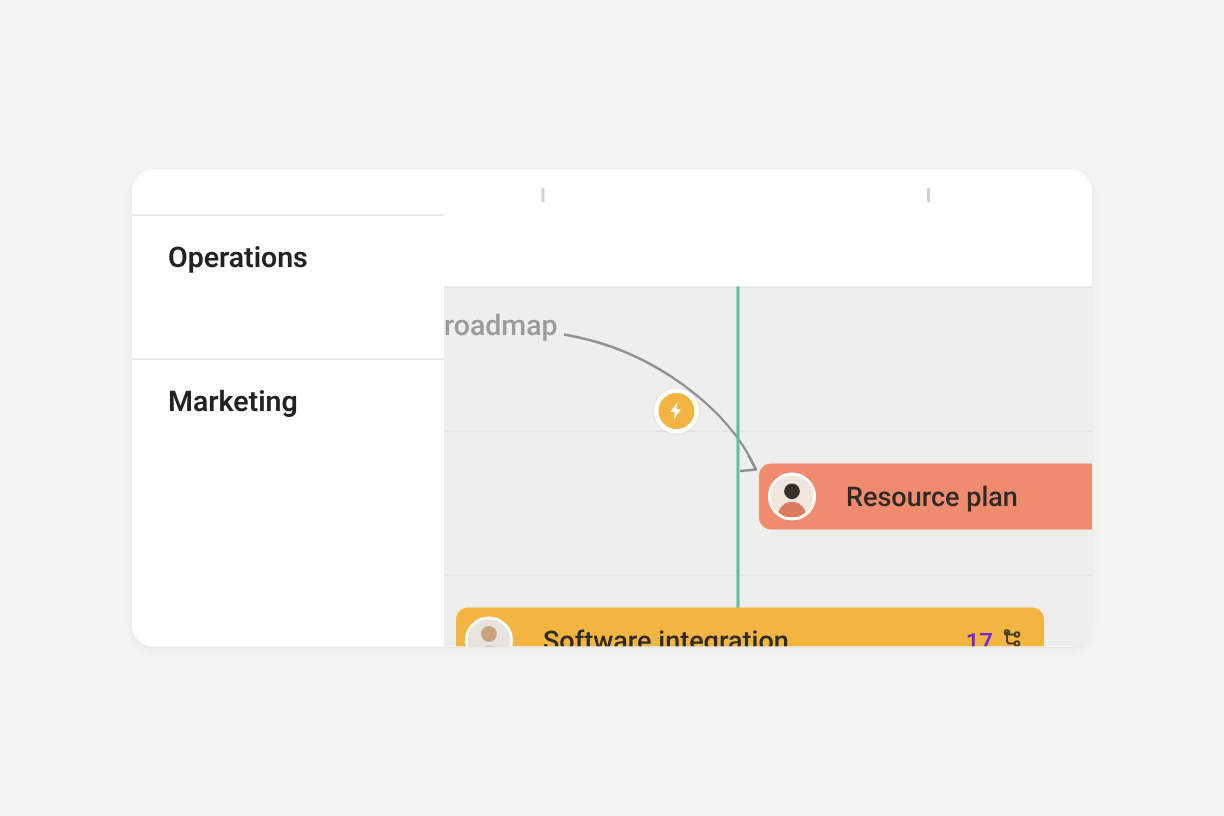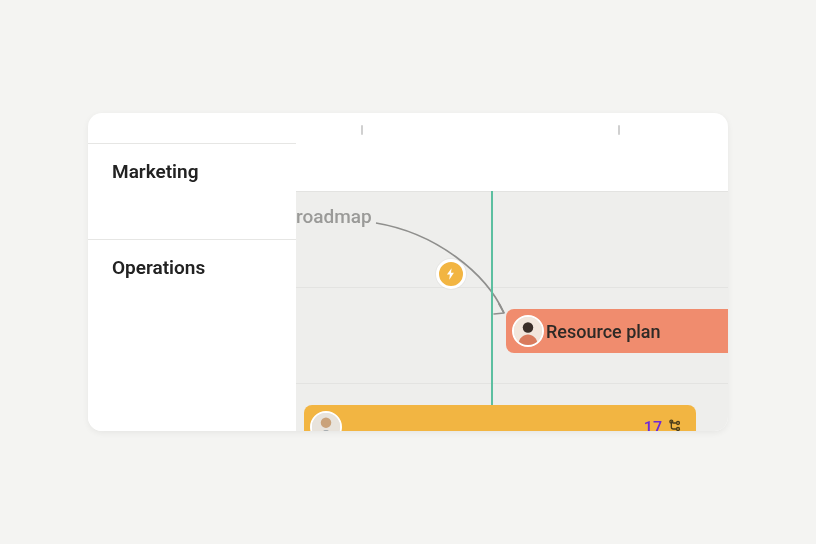--- a/index.html
+++ b/index.html
@@ -97,21 +97,21 @@
     z-index: 2;
   }
   .bolt-badge svg { width: 14px; height: 14px; }
   .task-bar {
     position: absolute;
     height: 44px;
     border-radius: 8px;
     display: flex;
     align-items: center;
     padding: 0 12px 0 6px;
-    gap: 2px;
+    gap: 20px;
     font-size: 18px;
     font-weight: 500;
     color: #2e2a26;
     z-index: 2;
     cursor: pointer;
   }
   .task-bar.orange { background: #f08c6e; }
   .task-bar.yellow { background: #f2b542; }
   .avatar {
     width: 32px; height: 32px;
@@ -139,22 +139,22 @@
 <div class="card">
 
   <div class="header-tick-row">
     <span class="tick" style="left:273px"></span>
     <span class="tick" style="left:530px"></span>
   </div>
 
   <div class="body">
 
     <div class="labels-col">
+      <div class="label-cell">Operations</div>
       <div class="label-cell">Marketing</div>
-      <div class="label-cell">Operations</div>
     </div>
 
     <div class="timeline-col">
 
       <div class="row-line" style="top:0px"></div>
       <div class="row-line" style="top:96px"></div>
       <div class="row-line" style="top:192px"></div>
 
       <div class="today-line" style="left:195px"></div>
 
@@ -183,20 +183,21 @@
       </div>
 
       <div class="task-bar yellow" style="left:8px; top:214px; width:392px">
         <span class="avatar">
           <svg viewBox="0 0 32 32">
               <rect width="32" height="32" fill="#e8e3dc"></rect>
               <circle cx="16" cy="11" r="6" fill="#caa27a"></circle>
               <path d="M5 32 c0-8 6-12 11-12 s11 4 11 12 z" fill="#6b7a86"></path>
             </svg>
         </span>
+        <span class="task-title">Software integration</span>
         <span class="task-count">
           <span>17</span>
           <svg class="subtask-icon" viewBox="0 0 24 24">
             <path d="M5 4 v8 a3 3 0 0 0 3 3 h4" fill="none" stroke="#4a3d1a" stroke-width="2" stroke-linecap="round"></path>
             <circle cx="5" cy="4" r="2.2" fill="none" stroke="#4a3d1a" stroke-width="2"></circle>
             <circle cx="15" cy="15" r="2.2" fill="none" stroke="#4a3d1a" stroke-width="2"></circle>
             <circle cx="15" cy="6" r="2.2" fill="none" stroke="#4a3d1a" stroke-width="2"></circle>
             <path d="M8 6 h4" fill="none" stroke="#4a3d1a" stroke-width="2" stroke-linecap="round"></path>
           </svg>
         </span>

